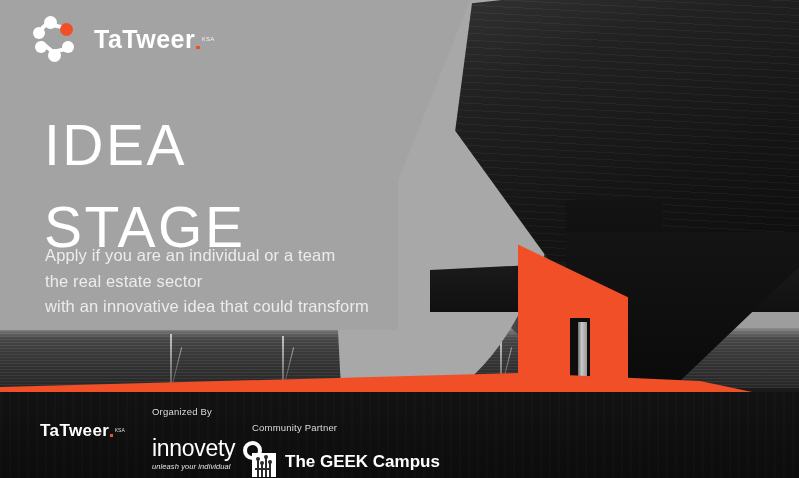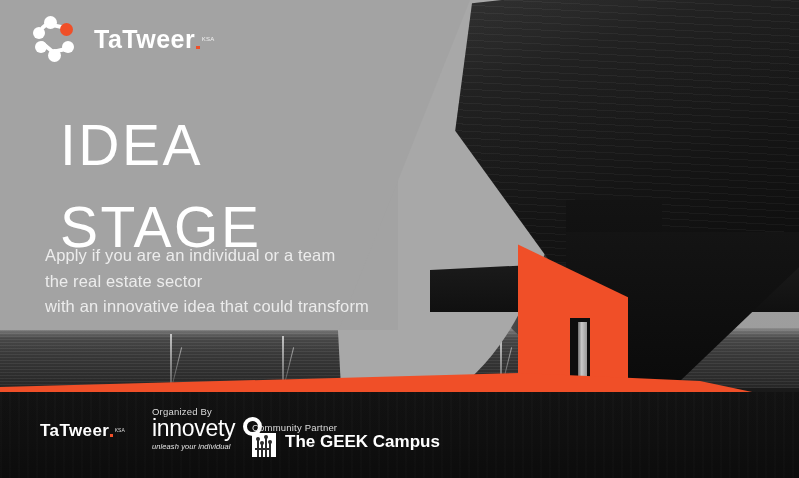--- a/index.html
+++ b/index.html
@@ -184,21 +184,21 @@
     font-size:21px; color:#fff; letter-spacing:2.2px; margin-top:5px; font-weight:300;
   }
   .brand-line3 {
     font-size:19px; color:#fff; letter-spacing:2.4px; margin-top:5px; font-weight:300;
   }
 
   
   .headline {
     position:absolute; left:44px; top:112px;
     color:#ffffff; font-weight:300; font-size:57px;
-    letter-spacing:2.5px; line-height:1.16;margin-left:16px;
+    letter-spacing:2.5px; line-height:1.16;
   }
   .headline .l2 { display:block; margin-top:16px; }
 
   
   .body-copy {
     position:absolute; left:45px; top:243px; width:400px;
     color:#ececec; font-size:16.5px; font-weight:300;
     line-height:1.55; letter-spacing:.15px;
   }
   .body-copy span { display:block; }
@@ -218,25 +218,25 @@
     font-size:5px; color:#ddd; margin-left:2px; margin-top:6px; line-height:1;
   }
   .fl-tatweer .dot {
     display:inline-block; width:2.5px; height:2.5px; background:#f04f28;
     margin-left:1px; margin-top:12px;
   }
 
   .fl-block { position:absolute; }
   .fl-caption {
     font-size:9.5px; color:#dcdcdc; font-weight:400; letter-spacing:.2px;
-    margin-bottom:0; white-space:nowrap;
+    margin-bottom:20px; white-space:nowrap;
   }
 
   .fl-innovety { left:152px; top:14px; }
-  .innovety-row { display:flex; align-items:flex-start; gap:8px; }
+  .innovety-row { display:flex; align-items:flex-end; gap:8px; }
   .innovety-name {
     font-size:23px; color:#fff; font-weight:400; letter-spacing:-.3px; line-height:1;
   }
   .innovety-ring {
     width:19px; height:19px; border-radius:50%;
     border:4px solid #fff; flex:none;
   }
   .innovety-tag {
     font-size:7.5px; color:#e6e6e6; letter-spacing:.1px;
     margin-top:2px; font-style:italic;

